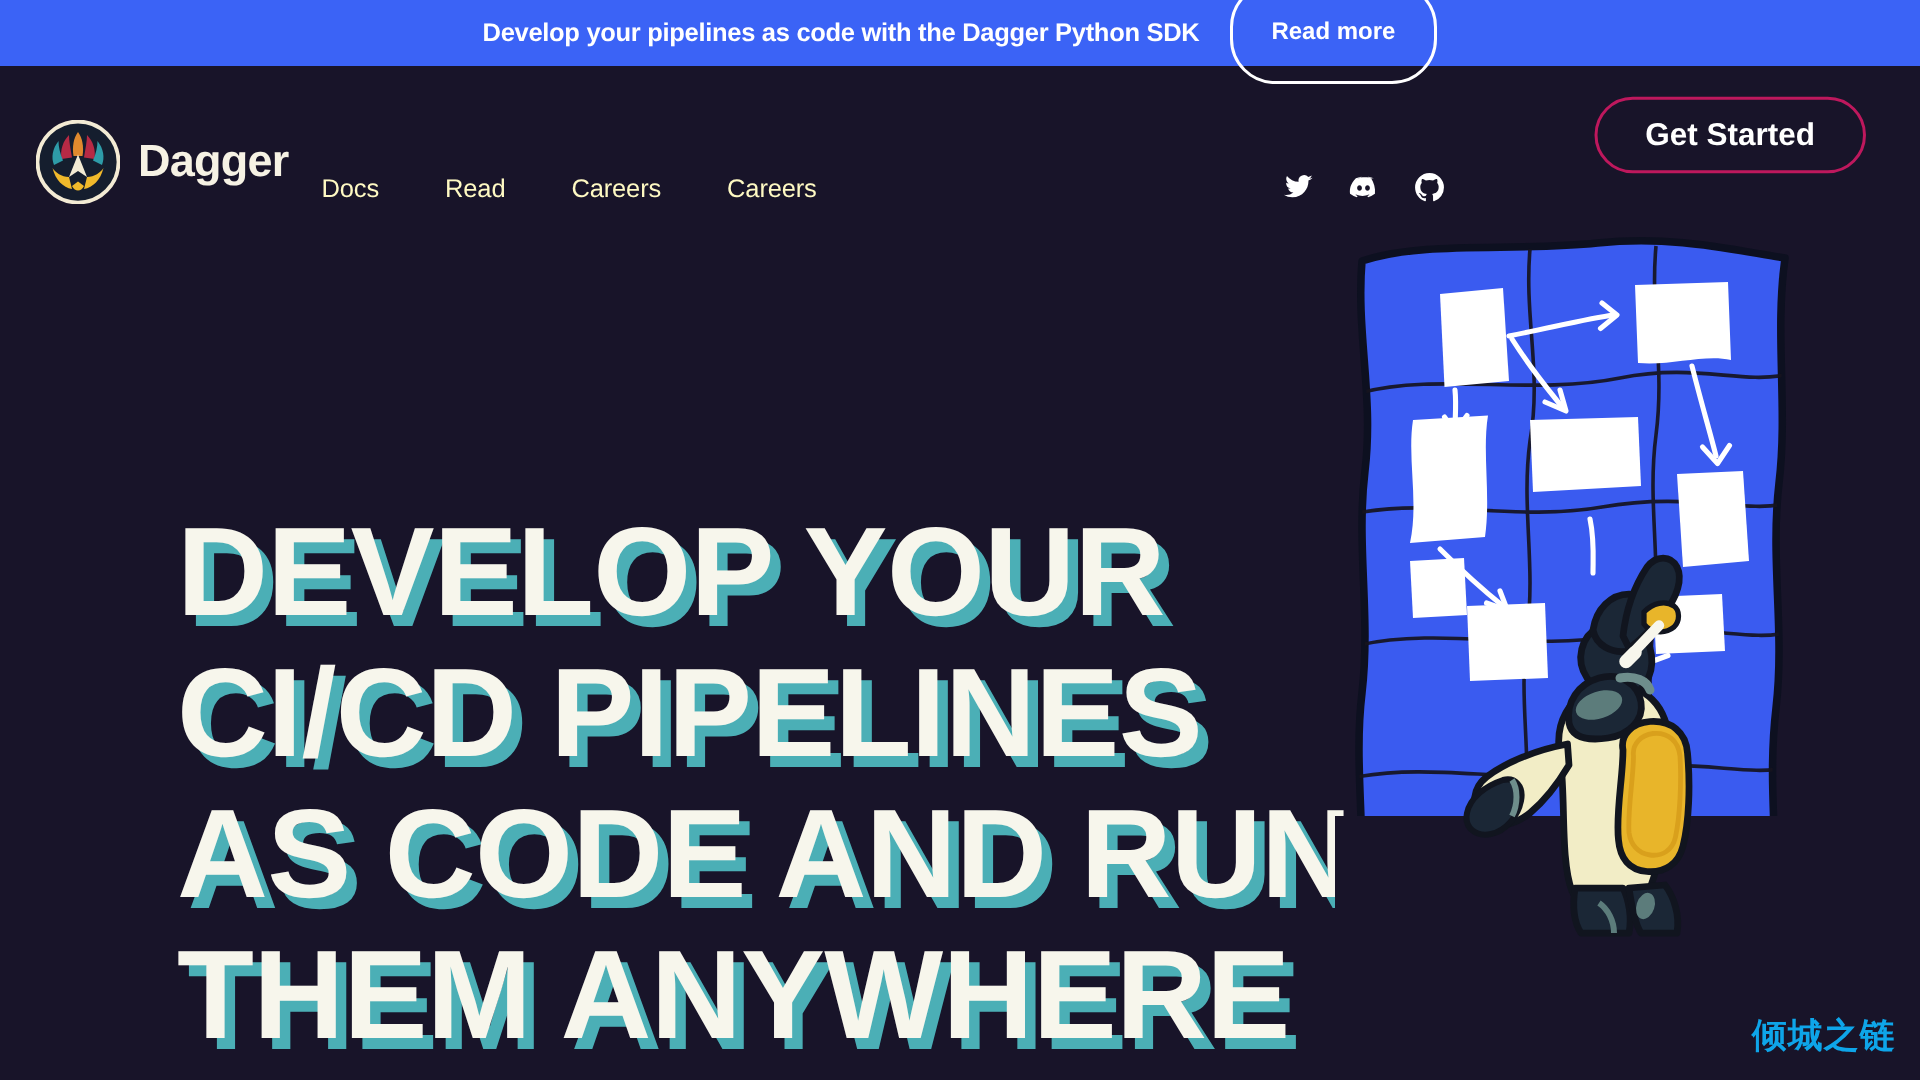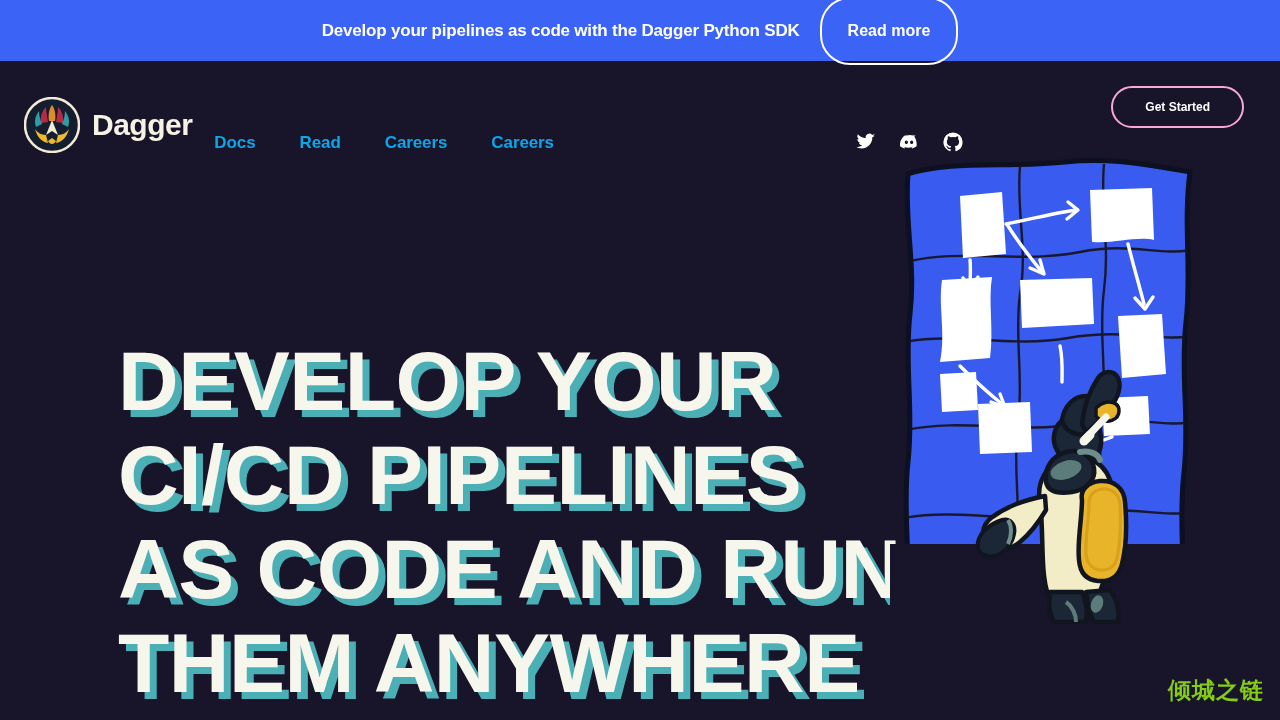--- a/index.html
+++ b/index.html
@@ -5,21 +5,21 @@
   * { margin:0; padding:0; box-sizing:border-box; }
   html,body { width:1280px; height:720px; overflow:hidden; }
   body {
     background:#181429;
     font-family:"Liberation Sans", sans-serif;
     position:relative;
   }
 
   
   .banner {
-    height:61px;
+    height:44px;
     background:#3B63F6;
     display:flex;
     align-items:center;
     justify-content:center;
     gap:20px;
     position:relative;
     z-index:5;
   }
   .banner-text {
     color:#ffffff;
@@ -58,23 +58,23 @@
   }
   .brand-name {
     color:#F6F2E4;
     font-size:30px;
     font-weight:bold;
     letter-spacing:-0.5px;
   }
 
   .nav { display:flex; align-items:center; gap:44px; margin-left:22px; }
   .nav-link {
-    color:#0ea5e9;
+    color:#fef9c3;
     font-size:17px;
-    font-weight:bold;
+    font-weight:normal;
     text-decoration:none;
     cursor:pointer;
     letter-spacing:-0.1px;
   }
 
   .header-right {
     margin-left:auto;
     display:flex;
     align-items:center;
     gap:0;
@@ -86,26 +86,26 @@
     display:flex; align-items:center; justify-content:center;
     cursor:pointer;
   }
   .social-icon svg { fill:#ffffff; }
 
   .cta-btn {
     position:absolute;
     right:36px;
     top:50%;
     transform:translateY(-50%);
-    border:2px solid #f9a8d4;
+    border:2px solid #be185d;
     border-radius:32px;
     color:#ffffff;
     background:transparent;
     font-family:"Liberation Sans", sans-serif;
-    font-size:12px;
+    font-size:21px;
     font-weight:bold;
     padding:13px 32px;
     cursor:pointer;
     white-space:nowrap;
     line-height:1;
   }
 
   
   .hero {
     position:absolute;
@@ -137,21 +137,21 @@
     width:320px;
     height:470px;
   }
   .illus svg { display:block; width:100%; height:100%; overflow:visible; }
 
   
   .watermark {
     position:absolute;
     right:16px;
     bottom:14px;
-    color:#84cc16;
+    color:#0ea5e9;
     font-size:23px;
     font-weight:bold;
     letter-spacing:1px;
     font-family:Liberation Mono, monospace;
     z-index:9;
   }
 </style>
 </head>
 <body>
 

